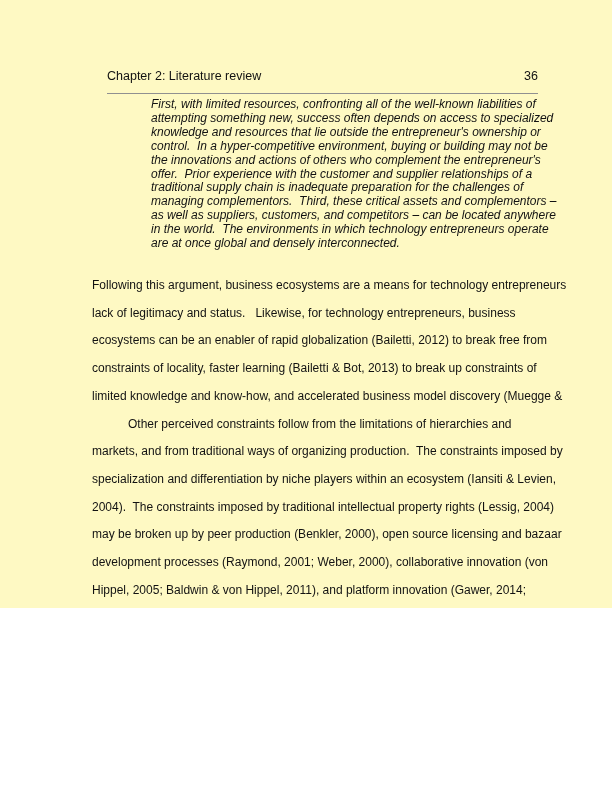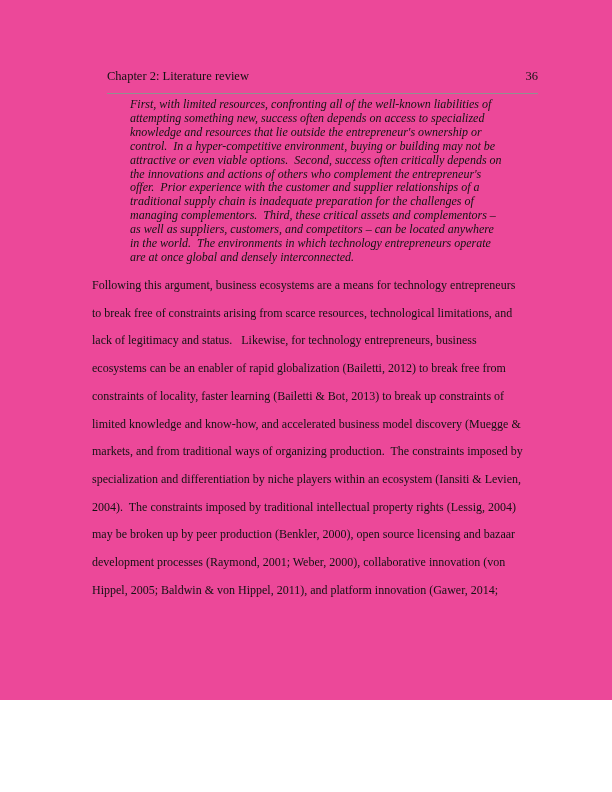--- a/index.html
+++ b/index.html
@@ -3,23 +3,23 @@
 <meta charset="utf-8">
 <style>
   html, body {
     margin: 0;
     padding: 0;
     background: #ffffff;
   }
   .page {
     position: relative;
     width: 612px;
-    height: 700px;
-    background: #ec4899;
-    font-family: Liberation Serif, serif;
+    height: 608px;
+    background: #fef9c3;
+    font-family: Liberation Sans, sans-serif;
     color: #121212;
     overflow: hidden;
   }
   .header-row {
     position: absolute;
     left: 107px;
     top: 69px;
     width: 431px;
     display: flex;
     justify-content: space-between;
@@ -30,21 +30,21 @@
     position: absolute;
     left: 107px;
     width: 431px;
     height: 0;
     border-top: 1px solid #909090;
   }
   .rule-top { top: 93px; }
   .rule-bottom { top: 705px; }
   .block-quote {
     position: absolute;
-    left: 130px;
+    left: 151px;
     top: 98px;
     width: 400px;
     font-size: 12px;
     font-style: italic;
     line-height: 13.9px;
   }
   .block-quote .line {
     white-space: pre;
   }
   .body-text {
@@ -81,40 +81,39 @@
     <span>36</span>
   </div>
 
   <div class="rule rule-top"></div>
 
   <div class="block-quote">
     <div class="line">First, with limited resources, confronting all of the well-known liabilities of</div>
     <div class="line">attempting something new, success often depends on access to specialized</div>
     <div class="line">knowledge and resources that lie outside the entrepreneur's ownership or</div>
     <div class="line">control.  In a hyper-competitive environment, buying or building may not be</div>
-    <div class="line">attractive or even viable options.  Second, success often critically depends on</div>
     <div class="line">the innovations and actions of others who complement the entrepreneur's</div>
     <div class="line">offer.  Prior experience with the customer and supplier relationships of a</div>
     <div class="line">traditional supply chain is inadequate preparation for the challenges of</div>
     <div class="line">managing complementors.  Third, these critical assets and complementors –</div>
     <div class="line">as well as suppliers, customers, and competitors – can be located anywhere</div>
     <div class="line">in the world.  The environments in which technology entrepreneurs operate</div>
     <div class="line">are at once global and densely interconnected.</div>
   </div>
 
   <div class="body-text">
     <div class="paragraph">
       <div class="line">Following this argument, business ecosystems are a means for technology entrepreneurs</div>
-      <div class="line">to break free of constraints arising from scarce resources, technological limitations, and</div>
       <div class="line">lack of legitimacy and status.   Likewise, for technology entrepreneurs, business</div>
       <div class="line">ecosystems can be an enabler of rapid globalization (Bailetti, 2012) to break free from</div>
       <div class="line">constraints of locality, faster learning (Bailetti &amp; Bot, 2013) to break up constraints of</div>
       <div class="line">limited knowledge and know-how, and accelerated business model discovery (Muegge &amp;</div>
     </div>
     <div class="paragraph">
+      <div class="line indent">Other perceived constraints follow from the limitations of hierarchies and</div>
       <div class="line">markets, and from traditional ways of organizing production.  The constraints imposed by</div>
       <div class="line">specialization and differentiation by niche players within an ecosystem (Iansiti &amp; Levien,</div>
       <div class="line">2004).  The constraints imposed by traditional intellectual property rights (Lessig, 2004)</div>
       <div class="line">may be broken up by peer production (Benkler, 2000), open source licensing and bazaar</div>
       <div class="line">development processes (Raymond, 2001; Weber, 2000), collaborative innovation (von</div>
       <div class="line">Hippel, 2005; Baldwin &amp; von Hippel, 2011), and platform innovation (Gawer, 2014;</div>
     </div>
   </div>
 
   <div class="rule rule-bottom"></div>

